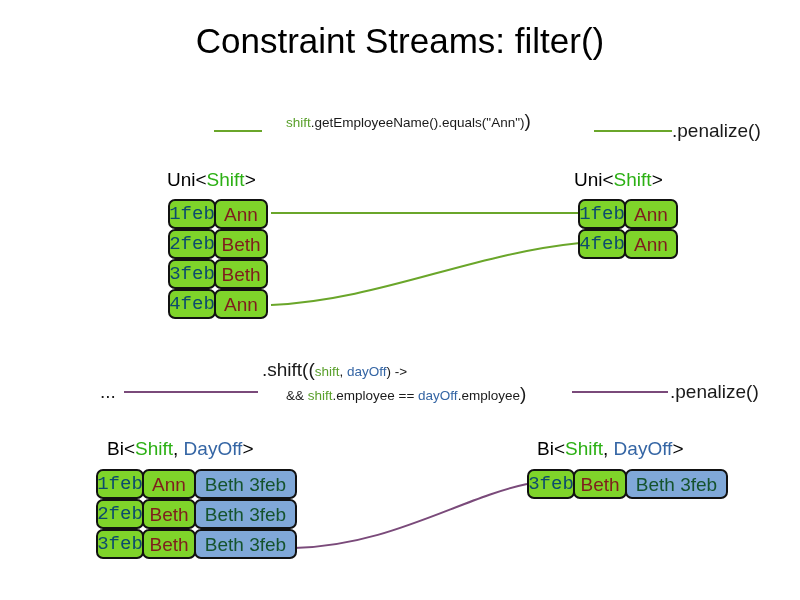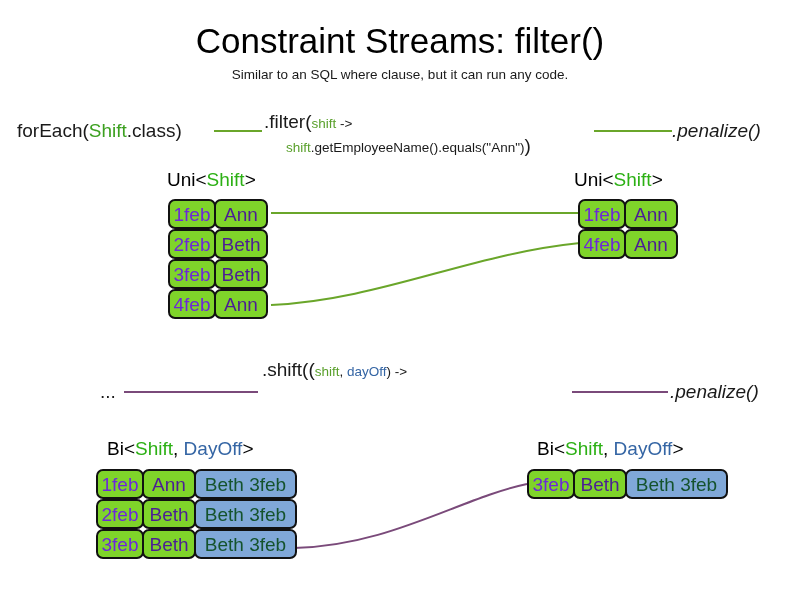--- a/index.html
+++ b/index.html
@@ -48,21 +48,20 @@
     font-size: 19px;
     line-height: 24px;
     white-space: nowrap;
     color: #1a1a1a;
   }
   .code-tail {
     font-size: 19px;
     line-height: 24px;
     white-space: nowrap;
     color: #1a1a1a;
-    font-style: italic;
   }
   .filter-block {
     white-space: nowrap;
     color: #1a1a1a;
   }
   .filter-head {
     font-size: 19px;
     line-height: 23px;
     white-space: nowrap;
   }
@@ -107,22 +106,22 @@
     line-height: 19px;
     padding: 0 5px;
     position: relative;
   }
   .fact.shift {
     background: #7fd42a;
   }
   .fact.dayoff {
     background: #80a8d8;
   }
-  .fact .date  { color: #6d28d9; }
-  .fact .name  { color: #4c1d95; }
+  .fact .date  { color: #0c4a6e; font-family: Liberation Mono, monospace; }
+  .fact .name  { color: #7f1d1d; }
   .fact .plain { color: #14532d; }
 
   
   .fact-pair { display: flex; flex-direction: row; }
   .fact-pair .fact + .fact { margin-left: -2px; }
   .tuple-row .fact-pair + .fact { margin-left: -2px; }
 
   
   #links {
     position: absolute;
@@ -130,40 +129,37 @@
     width: 800px; height: 600px;
     pointer-events: none;
   }
 </style>
 </head>
 <body>
 
 <div id="stage">
 
   <div class="abs" id="title">Constraint Streams: filter()</div>
-  <div class="abs" id="subtitle">Similar to an SQL where clause, but it can run any code.</div>
 
   <svg id="links" viewBox="0 0 800 600" width="800" height="600">
 
     <line x1="214" y1="131" x2="262" y2="131" stroke="#6aa62a" stroke-width="2"></line>
     <line x1="594" y1="131" x2="672" y2="131" stroke="#6aa62a" stroke-width="2"></line>
 
     <path d="M 271 213 L 580 213" stroke="#6aa62a" stroke-width="2" fill="none"></path>
     <path d="M 271 305 C 380 300 470 254 580 243" stroke="#6aa62a" stroke-width="2" fill="none"></path>
 
     <line x1="124" y1="392" x2="258" y2="392" stroke="#7a4a7a" stroke-width="2"></line>
     <line x1="572" y1="392" x2="668" y2="392" stroke="#7a4a7a" stroke-width="2"></line>
 
     <path d="M 294 548 C 390 546 460 498 527 484" stroke="#7a4a7a" stroke-width="2" fill="none"></path>
   </svg>
 
-  <div class="abs code-lead" style="left:17px; top:119px;"><span class="dark">forEach(</span><span class="greenBright">Shift</span><span class="dark">.class)</span></div>
 
   <div class="abs filter-block" style="left:264px; top:110px;">
-    <div class="filter-head"><span class="dark">.filter(</span><span class="f135 green">shift</span><span class="f135 dark"> -&gt;</span></div>
     <div class="filter-body" style="padding-left:22px;"><span class="green">shift</span><span class="dark">.getEmployeeName().equals("Ann")</span><span class="paren-big dark">)</span></div>
   </div>
 
   <div class="abs code-tail" style="left:672px; top:119px;">.penalize()</div>
 
   <div class="abs type-label" style="left:167px; top:168px;"><span>Uni&lt;</span><span class="tg">Shift</span><span>&gt;</span></div>
 
   <div class="abs type-label" style="left:574px; top:168px;"><span>Uni&lt;</span><span class="tg">Shift</span><span>&gt;</span></div>
 
   <div class="abs" id="uni-left-tuples" style="left:168px; top:199px;">
@@ -229,20 +225,21 @@
             <span class="name">Ann</span>
           </div>
         </div>
       </div>
     </div>
 
   <div class="abs code-lead" style="left:100px; top:380px;">...</div>
 
   <div class="abs filter-block" style="left:262px; top:358px;">
     <div class="filter-head"><span class="dark">.shift((</span><span class="f135 green">shift</span><span class="f135 dark">, </span><span class="f135 blue">dayOff</span><span class="f135 dark">) -&gt;</span></div>
+    <div class="filter-body" style="padding-left:24px;"><span class="dark">&amp;&amp; </span><span class="green">shift</span><span class="dark">.employee == </span><span class="blue">dayOff</span><span class="dark">.employee</span><span class="paren-big dark">)</span></div>
   </div>
 
   <div class="abs code-tail" style="left:670px; top:380px;">.penalize()</div>
 
   <div class="abs type-label" style="left:107px; top:437px;"><span>Bi&lt;</span><span class="tg">Shift</span><span>, </span><span class="tb">DayOff</span><span>&gt;</span></div>
 
   <div class="abs type-label" style="left:537px; top:437px;"><span>Bi&lt;</span><span class="tg">Shift</span><span>, </span><span class="tb">DayOff</span><span>&gt;</span></div>
 
   <div class="abs" id="bi-left-tuples" style="left:96px; top:469px;">
       <div class="tuple-row" style="margin-top: 0px;">

